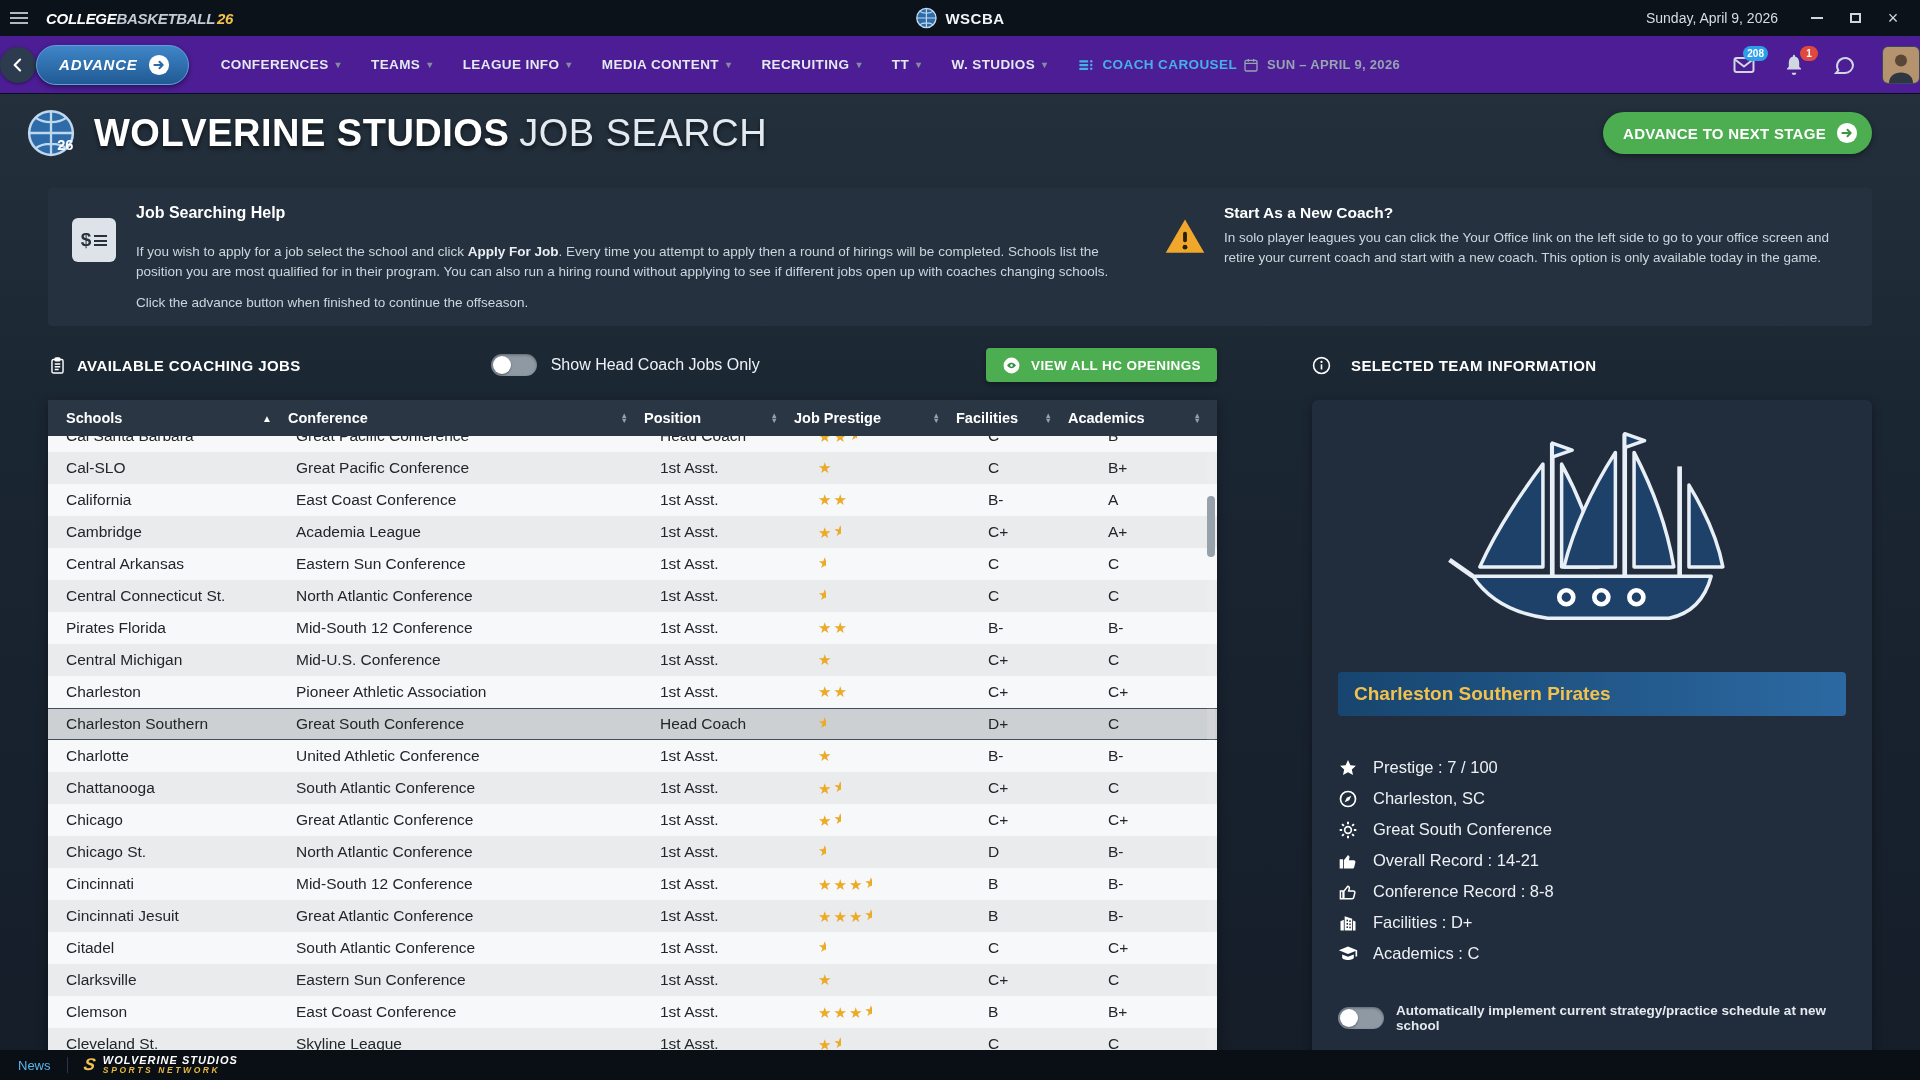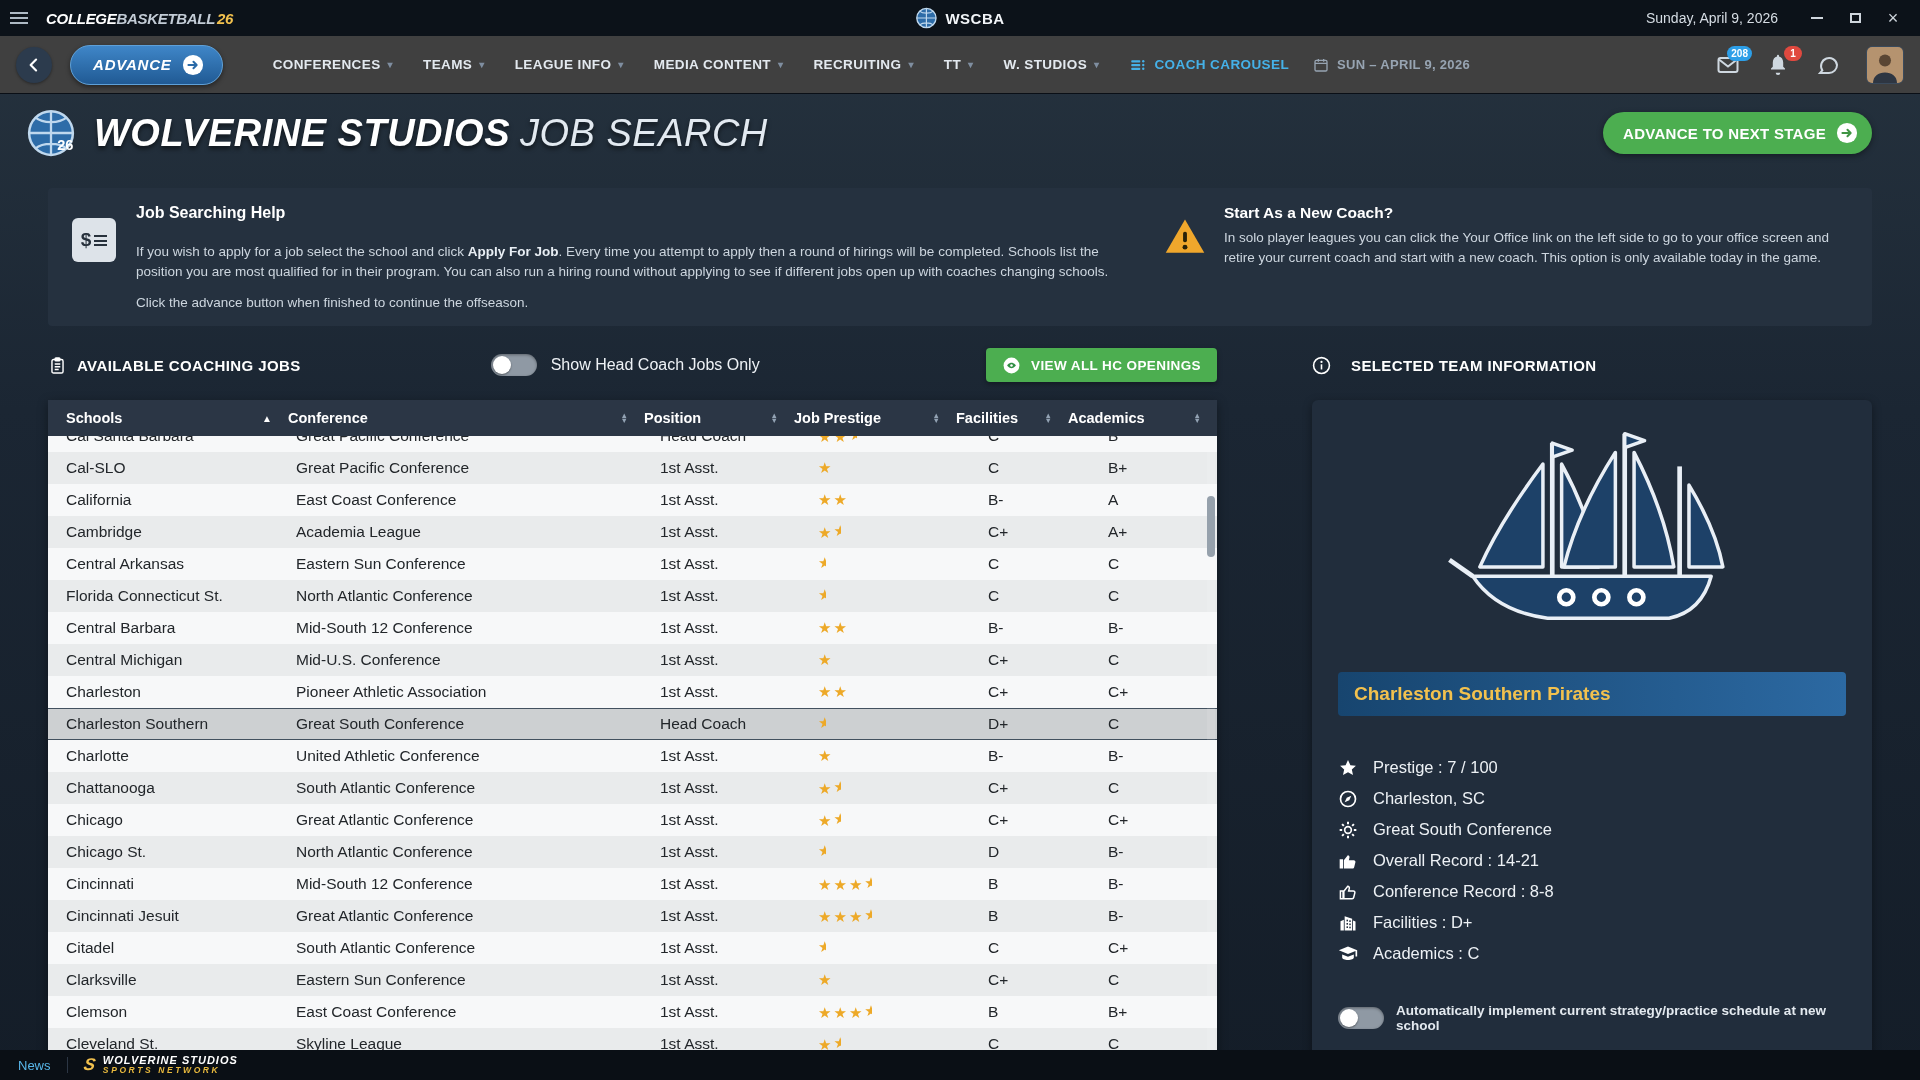--- a/index.html
+++ b/index.html
@@ -23,21 +23,21 @@
   .tb-center { position:absolute; left:50%; transform:translateX(-50%); display:flex; align-items:center; gap:8px; }
   .tb-center .app-title { font-weight:700; font-size:15px; color:#f2f5f8; letter-spacing:.5px; }
   .tb-right { margin-left:auto; display:flex; align-items:center; gap:4px; }
   .tb-date { font-size:14px; color:#d6dde4; margin-right:18px; }
   .winbtn { width:34px; height:30px; display:flex; align-items:center; justify-content:center; cursor:pointer; color:#cfd6dd; }
   .ic-min { width:12px; height:2px; background:#cfd6dd; }
   .ic-max { width:11px; height:10px; border:2px solid #cfd6dd; }
   .ic-close { font-size:18px; line-height:1; }
 
   
-  .navbar { height:58px; background:#404040; border-bottom:1px solid #0a0f16; display:flex; align-items:center; padding:0 16px; gap:18px; }
+  .navbar { height:58px; background:#4c1d95; border-bottom:1px solid #0a0f16; display:flex; align-items:center; padding:0 0; }
   .back-btn { width:36px; height:36px; border-radius:50%; background:#2c3b4d; display:flex; align-items:center; justify-content:center; cursor:pointer; flex:0 0 auto; box-shadow:0 1px 3px rgba(0,0,0,.4);}
   .advance-pill { display:flex; align-items:center; gap:10px; padding:8px 18px 8px 22px; border-radius:20px;
     background:linear-gradient(180deg,#3f86c8,#205a94); border:1px solid #5ea0d8; cursor:pointer;
     font-style:italic; font-weight:800; font-size:15px; letter-spacing:.8px; color:#fff; box-shadow:0 2px 5px rgba(0,0,0,.45);}
   .nav-items { display:flex; align-items:center; gap:30px; margin-left:32px; }
   .nav-item { display:flex; align-items:center; gap:7px; font-size:13.5px; font-weight:700; letter-spacing:.4px; color:#e3e9ef; cursor:pointer; white-space:nowrap;}
   .nav-item .caret { color:#7f8ea0; font-size:10px; }
   .nav-item.active { color:#45b1e8; }
   .nav-item .nicon { width:18px; height:18px; color:#45b1e8; }
   .nav-item .nicon svg { width:18px; height:18px; }
@@ -50,21 +50,21 @@
     color:#fff; display:flex; align-items:center; justify-content:center; padding:0 4px; }
   .badge.blue { background:#2d9fe8; }
   .badge.red { background:#e0493f; }
   .avatar { width:38px; height:38px; border-radius:6px; overflow:hidden; cursor:pointer; border:1px solid #3a4a5c; }
   .avatar svg { width:100%; height:100%; }
 
   
   .page-header { height:78px; display:flex; align-items:center; padding:0 48px 0 26px; }
   .ph-logo { width:50px; height:50px; }
   .ph-logo svg { width:50px; height:50px; }
-  .page-title { margin-left:18px; font-style:italic; font-size:38px; letter-spacing:.5px; text-shadow:0 3px 4px rgba(0,0,0,.55); white-space:nowrap; }
+  .page-title { margin-left:18px; font-size:38px; letter-spacing:.5px; text-shadow:0 3px 4px rgba(0,0,0,.55); white-space:nowrap; }
   .page-title .t-strong { font-weight:800; color:#ffffff; }
   .page-title .t-light { font-weight:300; color:#e2e9f0; margin-left:10px; }
   .advance-stage-btn { margin-left:auto; display:flex; align-items:center; gap:10px; background:#4cae50; border-radius:22px;
     padding:10px 14px 10px 20px; color:#fff; font-weight:700; font-size:15px; letter-spacing:.3px; cursor:pointer; box-shadow:0 2px 6px rgba(0,0,0,.4);}
   .advance-stage-btn svg, .advance-pill svg { width:22px; height:22px; }
 
   
   .help-strip { margin:16px 48px 0; background:#25313f; border-radius:4px; display:flex; padding:16px 24px; min-height:112px; }
   .help-left { flex:0 0 1060px; display:flex; gap:20px; }
   .money-icon { flex:0 0 44px; height:44px; border-radius:6px; background:#dde3e9; display:flex; align-items:center; justify-content:center; gap:3px; margin-top:14px;}
@@ -436,29 +436,29 @@
           </div>
           <div class="trow">
             <div class="td col0">Central Arkansas</div>
             <div class="td col1">Eastern Sun Conference</div>
             <div class="td col2">1st Asst.</div>
             <div class="td col3"><span class="star half">★</span></div>
             <div class="td col4">C</div>
             <div class="td col5">C</div>
           </div>
           <div class="trow">
-            <div class="td col0">Florida Connecticut St.</div>
+            <div class="td col0">Central Connecticut St.</div>
             <div class="td col1">North Atlantic Conference</div>
             <div class="td col2">1st Asst.</div>
             <div class="td col3"><span class="star half">★</span></div>
             <div class="td col4">C</div>
             <div class="td col5">C</div>
           </div>
           <div class="trow">
-            <div class="td col0">Central Barbara</div>
+            <div class="td col0">Pirates Florida</div>
             <div class="td col1">Mid-South 12 Conference</div>
             <div class="td col2">1st Asst.</div>
             <div class="td col3"><span class="star">★</span><span class="star">★</span></div>
             <div class="td col4">B-</div>
             <div class="td col5">B-</div>
           </div>
           <div class="trow">
             <div class="td col0">Central Michigan</div>
             <div class="td col1">Mid-U.S. Conference</div>
             <div class="td col2">1st Asst.</div>

